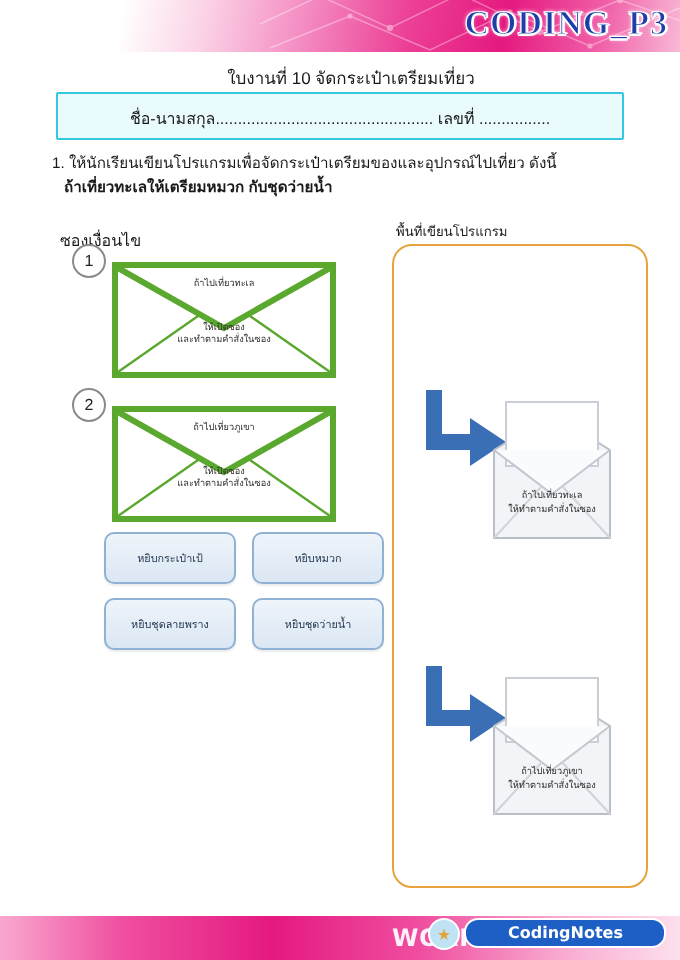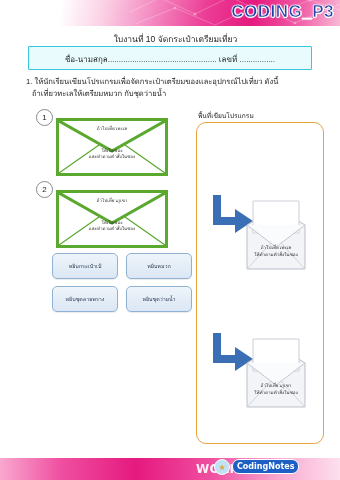--- a/index.html
+++ b/index.html
@@ -29,21 +29,21 @@
     position: absolute; top: -8px; left: 120px;
     width: 230px; height: 40px;
     opacity: .45;
   }
   .banner-title {
     position: absolute; right: 6px; top: 2px;
     font-size: 17px; font-weight: bold; letter-spacing: .5px;
     color: #1f3fa8;
     -webkit-text-stroke: 0.6px #ffffff;
     text-shadow: 0 1px 0 #ffffff, 1px 0 0 #ffffff, 0 0 2px #ffffff;
-    font-family: Liberation Sans, sans-serif;
+    font-family: Liberation Serif, serif;
   }
 
   
   .sheet-title {
     position: absolute; top: 32px; left: 0; width: 340px;
     text-align: center;
     font-size: 8.5px; color: #1a1a1a; padding-left: 11px;
   }
 
   
@@ -60,21 +60,21 @@
     text-align: center;
     font-size: 8px; color: #1a1a1a;
     white-space: nowrap;
   }
 
   
   .instructions {
     position: absolute; top: 76px; left: 26px; width: 300px;
   }
   .ins-line { font-size: 7.6px; color: #1a1a1a; line-height: 11.5px; white-space: nowrap; }
-  .ins-line.indent { padding-left: 6px; }
+  .ins-line.indent { padding-left: 6px; font-weight: bold; }
 
   
   .left-col { position: absolute; left: 30px; top: 114px; width: 160px; }
   .section-label { font-size: 8px; color: #1a1a1a; margin-bottom: 4px; }
 
   
   .env-wrap { position: relative; width: 112px; height: 58px; margin: 4px 0 0 26px; }
   .env {
     position: absolute; left: 0; top: 0;
     width: 112px; height: 58px;
@@ -145,21 +145,21 @@
     overflow: hidden;
   }
   .footer-word {
     position: absolute; left: 196px; top: 4px;
     font-size: 12px; font-weight: bold; letter-spacing: .3px;
     color: #ffffff; opacity: .92;
     font-family: "DejaVu Sans", sans-serif;
   }
   .logo-badge {
     position: absolute; left: 232px; top: 1px;
-    height: 15px; padding: 0 4px;
+    height: 15px; padding: 0 21px;
     background: #1d5fc4; border-radius: 7px;
     display: flex; align-items: center;
     font-size: 8px; font-weight: bold; color: #ffffff;
     font-family: "DejaVu Sans", sans-serif;
     border: 1px solid #ffffff;
   }
   .logo-mark {
     position: absolute; left: 214px; top: 1px;
     width: 16px; height: 16px; border-radius: 50%;
     background: #bfe3f5; border: 1px solid #ffffff;
@@ -202,20 +202,21 @@
     </div>
   </div>
 
   <div class="instructions">
     <div class="ins-line">1. ให้นักเรียนเขียนโปรแกรมเพื่อจัดกระเป๋าเตรียมของและอุปกรณ์ไปเที่ยว ดังนี้</div>
     <div class="ins-line indent">ถ้าเที่ยวทะเลให้เตรียมหมวก กับชุดว่ายน้ำ</div>
   </div>
 
   <div class="left-col">
 
+    <div class="section-label">ซองเงื่อนไข</div>
 
     <div class="env-wrap">
       <div class="env-num">1</div>
       <div class="env">
         <svg width="106" height="52" viewBox="0 0 106 52">
           <path d="M0 0 L53 30 L106 0" fill="none" stroke="#5aa82e" stroke-width="3"></path>
           <path d="M0 52 L40 24 M106 52 L66 24" fill="none" stroke="#5aa82e" stroke-width="1.2"></path>
         </svg>
       </div>
       <div class="env-txt t1">ถ้าไปเที่ยวทะเล</div>

